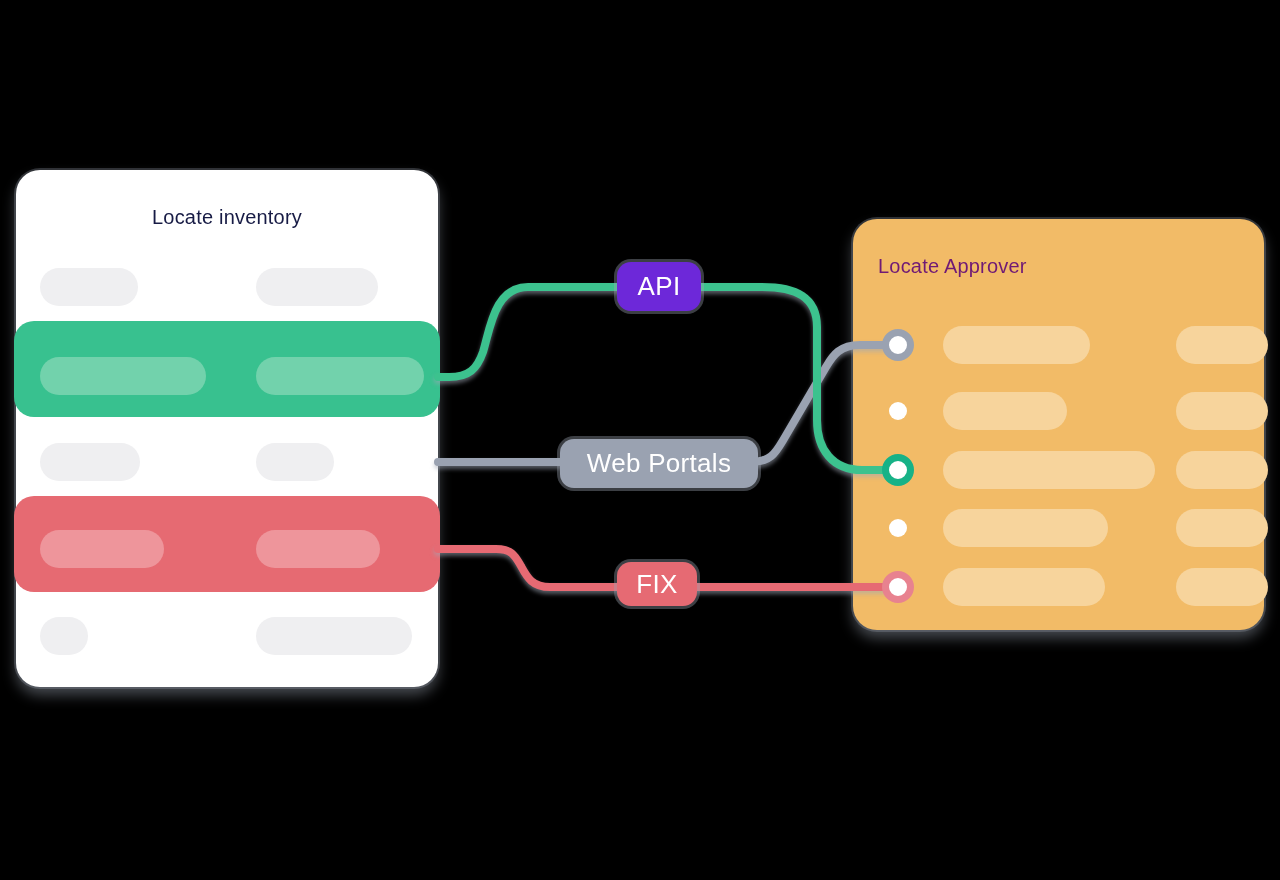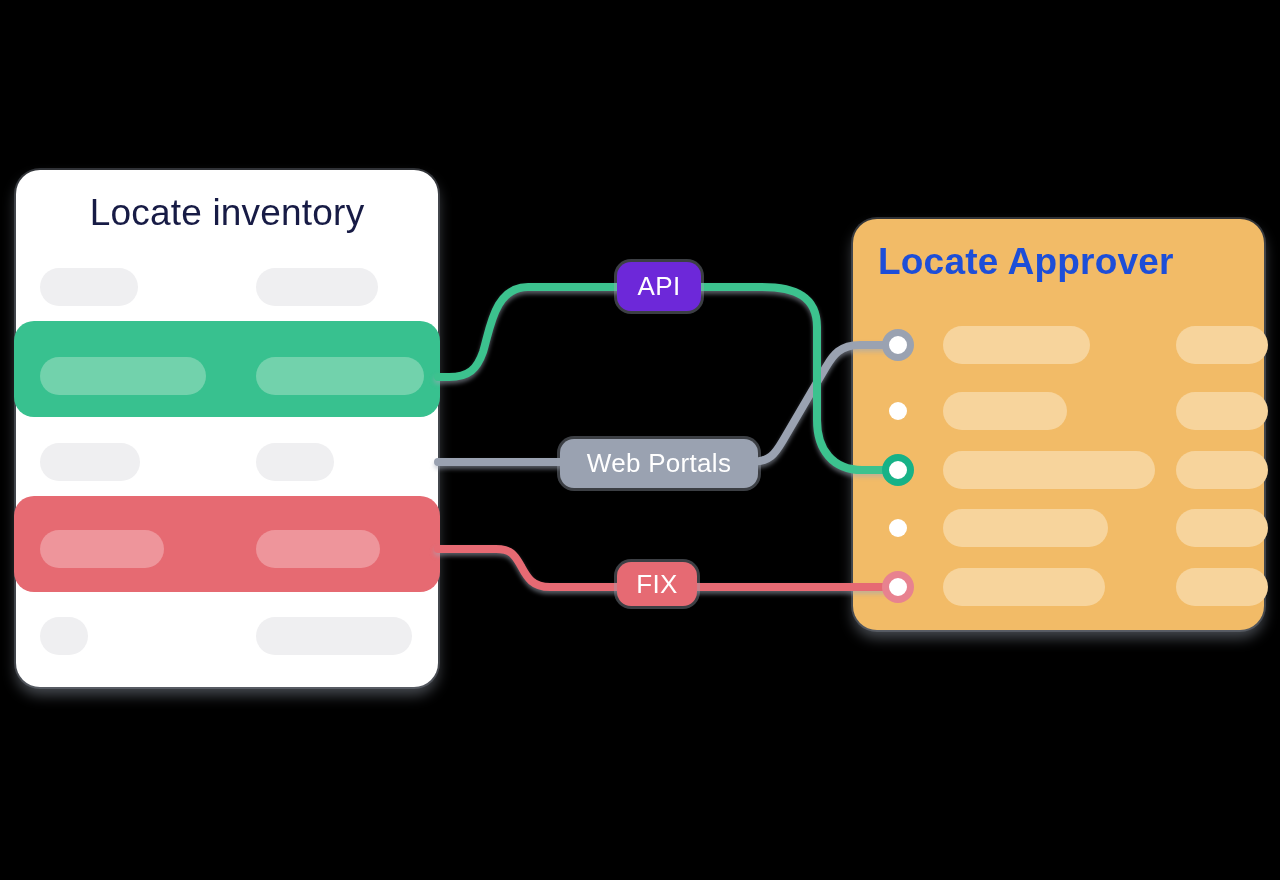--- a/index.html
+++ b/index.html
@@ -4,23 +4,23 @@
 <style>
   html,body{margin:0;padding:0;background:#000;}
   .canvas{
     position:relative;width:1280px;height:880px;background:#000;overflow:hidden;
     font-family:"Liberation Sans", sans-serif;
   }
   .card{position:absolute;border-radius:24px;
     box-shadow:0 0 0 2px rgba(158,166,180,.28), 0 8px 14px rgba(158,166,180,.45);}
   .card-left{left:16px;top:170px;width:422px;height:517px;background:#ffffff;}
   .card-right{left:853px;top:219px;width:411px;height:411px;background:#f2bb67;}
-  .card-title{position:absolute;font-size:37px;font-weight:500;color:#171b45;letter-spacing:.2px;}
+  .card-title{position:absolute;font-size:20px;font-weight:500;color:#171b45;letter-spacing:.2px;margin-top:14px;}
   .title-left{left:0;right:0;top:22px;text-align:center;}
-  .title-right{left:25px;top:22px;text-align:left;color:#1d4ed8;font-weight:bold;}
+  .title-right{left:25px;top:22px;text-align:left;color:#701a75;}
   .pill{position:absolute;height:38px;border-radius:19px;}
   .pill-gray{background:#efeff1;}
   .pill-lgreen{background:#72d2ac;}
   .pill-lred{background:#ee959b;}
   .pill-lorange{background:#f7d49c;}
   .band{position:absolute;left:-2px;width:426px;height:96px;border-radius:20px;}
   .band-green{top:151px;background:#38c18f;}
   .band-red{top:326px;background:#e66a72;}
   .connector-layer{position:absolute;left:0;top:0;width:1280px;height:880px;z-index:2;
     filter:drop-shadow(0 3px 2px rgba(158,166,180,.55));}

